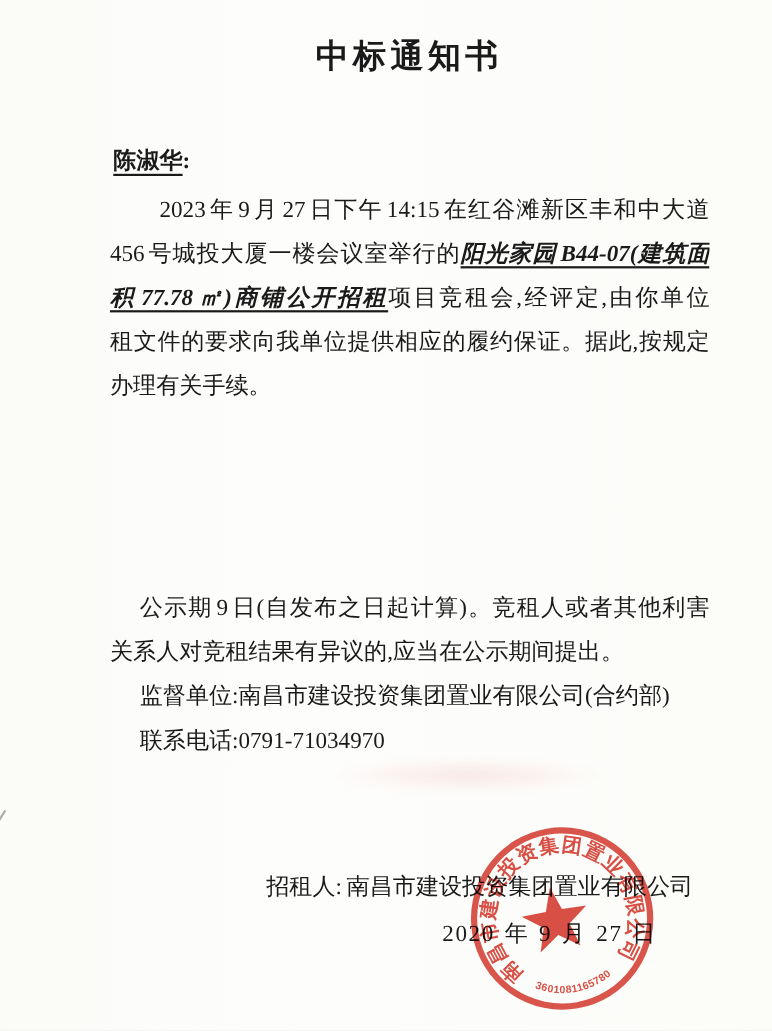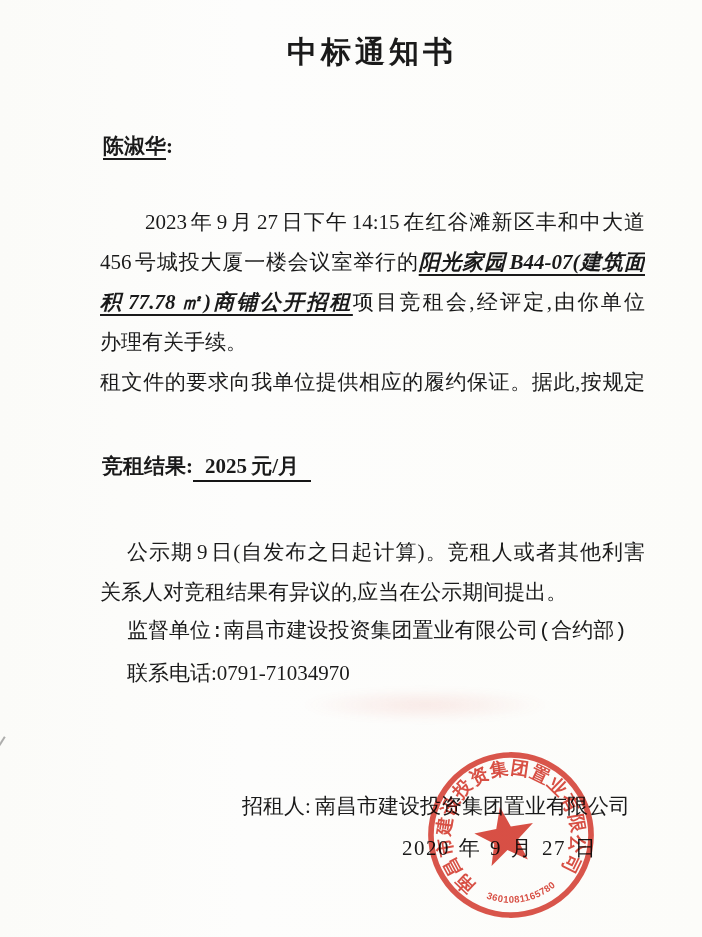--- a/index.html
+++ b/index.html
@@ -17,21 +17,21 @@
     text-align:center;padding-left:42px;
     font-size:30px;line-height:44px;font-weight:700;letter-spacing:4px;
     white-space:nowrap;
   }
   .recipient{
     position:absolute;top:131px;left:103px;
     font-size:21px;line-height:30px;font-weight:700;
   }
   .recipient .uname{text-decoration:underline;text-decoration-thickness:2px;text-underline-offset:5px;margin-top:48px;}
   .para{position:absolute;left:100px;width:545px;}
-  .p1{top:170px;margin-top:32px;}
+  .p1{top:170px;}
   .p2{top:532px;}
   .bline{
     height:40px;line-height:40px;font-size:21px;
     text-align:justify;text-align-last:justify;
     text-justify:inter-character;
     word-spacing:-2.5px;
     overflow:hidden;white-space:nowrap;
   }
   .bline.noj{text-align-last:left;}
   .indent1{padding-left:45px;}
@@ -42,21 +42,21 @@
   }
   .hl:empty{text-decoration:none;}
   .result{
     position:absolute;top:446px;left:102px;
     font-size:21px;line-height:40px;font-weight:700;word-spacing:-1px;
   }
   .result .rvalue{
     border-bottom:2px solid #161616;
     padding:0 12px 2px 12px;
   }
-  .supervisor{position:absolute;top:612px;left:127px;font-size:21px;line-height:40px;word-spacing:-1px;font-family:Liberation Mono, monospace;}
+  .supervisor{position:absolute;top:612px;left:127px;font-size:21px;line-height:40px;word-spacing:-1px;}
   .phone{position:absolute;top:653px;left:127px;font-size:21px;line-height:40px;}
   .renter{position:absolute;top:786px;left:242px;font-size:21px;line-height:40px;word-spacing:-1px;}
   .sigdate{position:absolute;top:828px;left:402px;font-size:21px;line-height:40px;letter-spacing:1.5px;word-spacing:2px;}
   .seal{
     position:absolute;left:424px;top:748px;width:174px;height:174px;
     mix-blend-mode:multiply;opacity:.92;
   }
   .seal text{font-family:"Liberation Sans","DejaVu Sans",sans-serif;}
   .smudge{
     position:absolute;left:300px;top:688px;width:250px;height:34px;
@@ -74,25 +74,24 @@
 <div class="page">
 
   <div class="title">中标通知书</div>
 
   <div class="recipient"><span class="uname">陈淑华</span><span>:</span></div>
 
   <div class="para p1">
     <div class="bline indent1"><span>2023 年 9 月 27 日下午 14:15 在红谷滩新区丰和中大道</span><span class="hl"></span><span></span></div>
     <div class="bline"><span>456 号城投大厦一楼会议室举行的</span><span class="hl">阳光家园 B44-07(建筑面</span><span></span></div>
     <div class="bline"><span></span><span class="hl">积 77.78 ㎡)商铺公开招租</span><span>项目竞租会,经评定,由你单位</span></div>
+    <div class="bline"><span>租文件的要求向我单位提供相应的履约保证。据此,按规定</span><span class="hl"></span><span></span></div>
     <div class="bline noj"><span>办理有关手续。</span></div>
-    <div class="bline"><span>租文件的要求向我单位提供相应的履约保证。据此,按规定</span><span class="hl"></span><span></span></div>
   </div>
 
-  <div class="result"><span>竞租结果:</span><span class="rvalue">2025 元/月</span></div>
 
   <div class="para p2">
     <div class="bline indent2">公示期 9 日(自发布之日起计算)。竞租人或者其他利害</div>
     <div class="bline noj">关系人对竞租结果有异议的,应当在公示期间提出。</div>
   </div>
 
   <div class="supervisor">监督单位:南昌市建设投资集团置业有限公司(合约部)</div>
   <div class="phone">联系电话:0791-71034970</div>
 
   <div class="renter">招租人: 南昌市建设投资集团置业有限公司</div>

